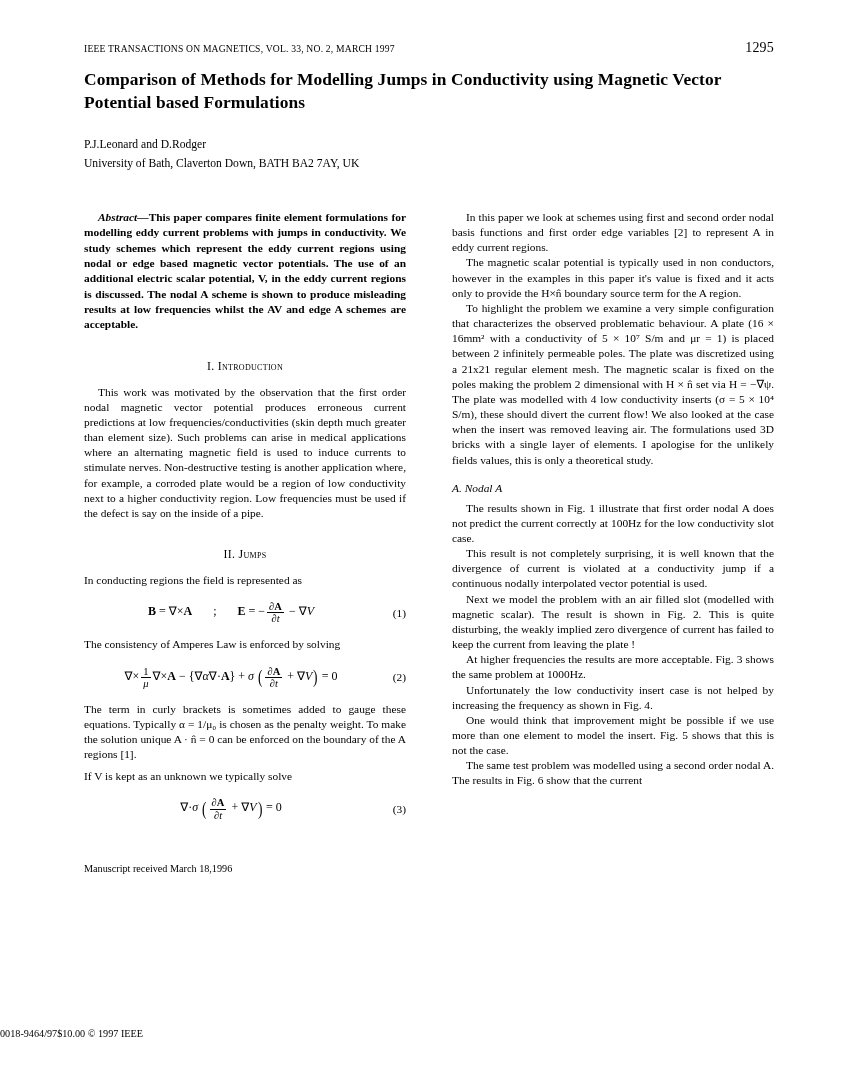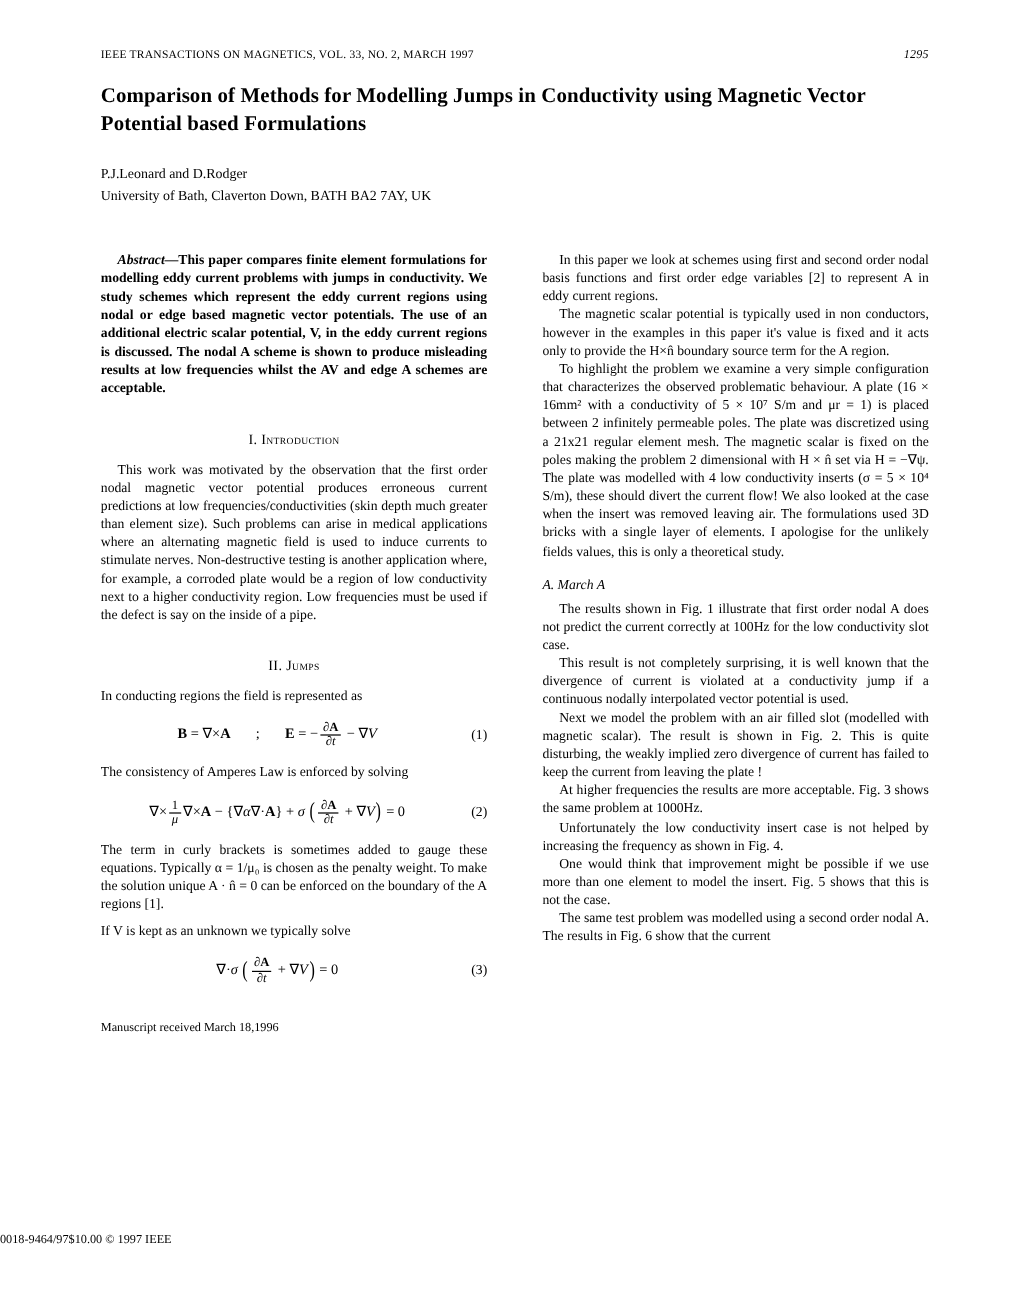--- a/index.html
+++ b/index.html
@@ -28,21 +28,21 @@
     top: 40px;
     left: 84px;
     width: 690px;
     display: flex;
     justify-content: space-between;
     align-items: baseline;
     font-size: 9.3px;
     letter-spacing: 0.2px;
   }
   .header-left { font-variant: small-caps; font-size: 9.6px; }
-  .header-right { font-size: 10px; font-style: italic; }
+  .header-right { font-size: 14px; }
 
   .title-block {
     position: absolute;
     top: 68px;
     left: 84px;
     width: 690px;
     text-align: left;
   }
   .title {
     font-size: 17.4px;
@@ -145,21 +145,21 @@
     display: inline-block;
     font-size: 1.6em;
     vertical-align: middle;
     line-height: 0.8;
     font-weight: 300;
     transform: scaleX(0.7);
   }
 
   .manuscript {
     font-size: 10.2px;
-    margin-top: 30px;
+    margin-top: 42px;
   }
 
   .footer {
     position: absolute;
     bottom: 45px;
     left: 0;
     width: 850px;
     text-align: left;
     font-size: 10.2px;
   }
@@ -227,21 +227,21 @@
       <div class="manuscript">Manuscript received March 18,1996</div>
     </div>
 
     <div class="col col-right">
 
       <p class="indent">In this paper we look at schemes using first and second order nodal basis functions and first order edge variables [2] to represent A in eddy current regions.</p>
       <p class="indent">The magnetic scalar potential is typically used in non conductors, however in the examples in this paper it's value is fixed and it acts only to provide the H×n̂ boundary source term for the A region.</p>
 
       <p class="indent">To highlight the problem we examine a very simple configuration that characterizes the observed problematic behaviour. A plate (16 × 16mm²  with a conductivity of 5 × 10⁷ S/m and μr = 1) is placed between 2 infinitely permeable poles. The plate was discretized using a 21x21 regular element mesh. The magnetic scalar is fixed on the poles making the problem 2 dimensional with H × n̂ set via H = −∇ψ. The plate was modelled with 4 low conductivity inserts (σ = 5 × 10⁴ S/m), these should divert the current flow! We also looked at the case when the insert was removed leaving air. The formulations used 3D bricks with a single layer of elements. I apologise for the unlikely fields values, this is only a theoretical study.</p>
 
-      <div class="subsection-head">A. March A</div>
+      <div class="subsection-head">A. Nodal A</div>
       <p class="indent">The results shown in Fig. 1 illustrate that first order nodal A does not predict the current correctly at 100Hz for the low conductivity slot case.</p>
       <p class="indent">This result is not completely surprising, it is well known that the divergence of current is violated at a conductivity jump if a continuous nodally interpolated vector potential is used.</p>
       <p class="indent">Next we model the problem with an air filled slot (modelled with magnetic scalar). The result is shown in Fig. 2. This is quite disturbing, the weakly implied zero divergence of current has failed to keep the current from leaving the plate !</p>
       <p class="indent">At higher frequencies the results are more acceptable. Fig. 3 shows the same problem at 1000Hz.</p>
       <p class="indent">Unfortunately the low conductivity insert case is not helped by increasing the frequency as shown in Fig. 4.</p>
       <p class="indent">One would think that improvement might be possible if we use more than one element to model the insert. Fig. 5 shows that this is not the case.</p>
       <p class="indent">The same test problem was modelled using a second order nodal A. The results in Fig. 6 show that the current</p>
     </div>
   </div>
 

